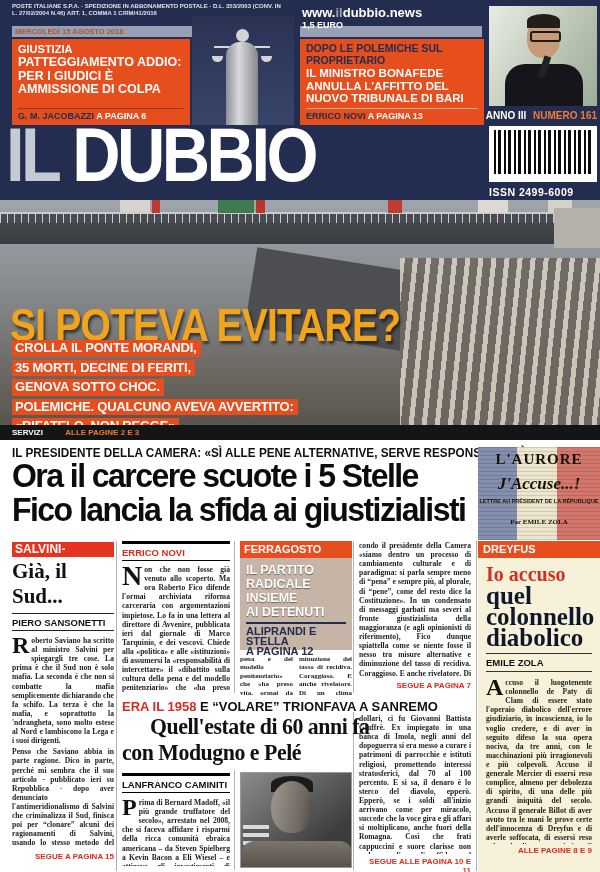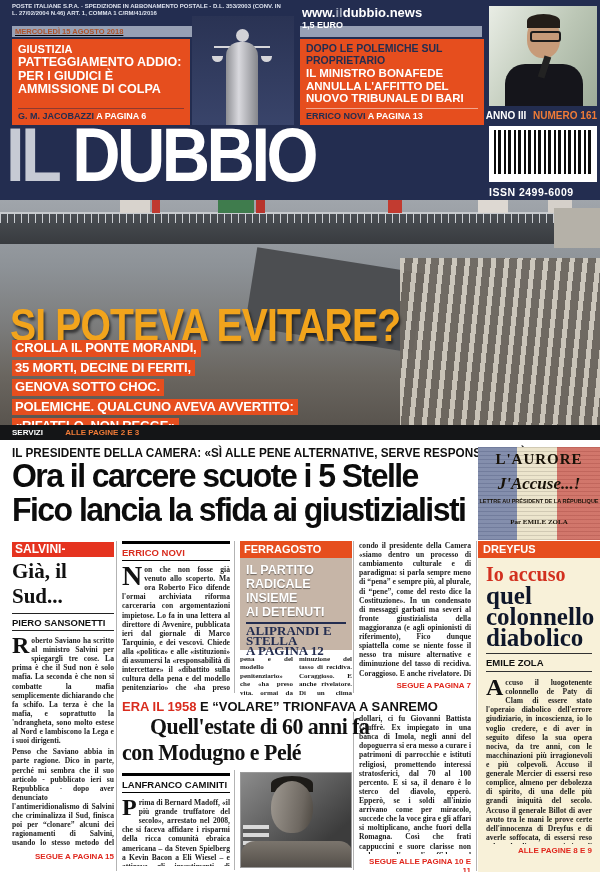--- a/index.html
+++ b/index.html
@@ -11,21 +11,21 @@
   .body-txt{font-family:"Liberation Serif","DejaVu Serif",serif;font-weight:700;
             font-size:7.6px;line-height:1.2;text-align:justify;color:#1d1d1d;}
   .dropcap{float:left;font-size:24px;line-height:19px;padding-right:2px;font-weight:700;
            font-family:"Liberation Serif",serif;color:#111;}
   .segue{color:#e0281e;font-weight:700;font-size:8px;text-align:right;}
   .nowrapL{white-space:nowrap;transform-origin:left top;display:inline-block;}
   .vrule{position:absolute;width:1px;background:#b3b3b3;}
   
   .topbg{left:0;top:0;width:600px;height:200px;background:#232d50;}
   .postal{left:12px;top:3px;width:274px;font-size:6px;line-height:1.2;color:#dde2ee;font-weight:700;}
-  .datestrip{top:26px;height:11px;background:#97a0b4;text-decoration:underline;}
+  .datestrip{top:26px;height:11px;background:#97a0b4;}
   .datetext{font-size:7.5px;line-height:11px;font-weight:700;color:#b0542a;padding-left:3px;}
   .obox{background:#e64e1e;color:#fff;}
   .obox .kick{font-size:11px;font-weight:700;color:#fff;}
   .obox .kicknavy{font-size:10.5px;line-height:11.5px;font-weight:700;color:#232d50;}
   .obox .title{font-size:12.5px;line-height:13.5px;font-weight:700;color:#fff;margin-top:1px;}
   .obox .byrow{position:absolute;left:6px;right:6px;bottom:4px;border-top:1px solid rgba(30,35,70,.45);
                padding-top:2px;font-size:9px;font-weight:700;}
   .navytxt{color:#232d50;}
   .whitetxt{color:#ffffff;}
   .orangetxt{color:#f07b37;}
@@ -78,21 +78,21 @@
   .redbar{left:12px;top:542px;width:102px;height:15px;background:#e5331f;color:#fff;
           font-size:12px;line-height:15px;font-weight:700;padding-left:3px;box-sizing:border-box;}
   .gia{left:12px;top:559px;width:102px;font-size:21px;line-height:25px;font-weight:700;color:#111;}
   .hr1{left:12px;width:102px;height:1px;background:#222;}
   .byl{font-size:9.5px;font-weight:700;color:#111;}
   .fheader{left:240px;top:541px;width:112px;height:17px;background:#e64e1e;color:#fff;
            font-size:11px;line-height:17px;font-weight:700;padding-left:4px;box-sizing:border-box;}
   .fbody{left:240px;top:558px;width:112px;height:92px;background:#c6b5a7;box-sizing:border-box;padding:5px 6px;}
   .fbody .ft{font-size:12.5px;line-height:14px;font-weight:700;color:#fff;text-shadow:0 1px 1px rgba(0,0,0,.45);}
   .fbody .frule{height:2px;background:#232d50;margin:3px 0 2px 0;}
-  .fbody .fby{font-size:13px;line-height:10px;font-weight:700;color:#232d50;font-family:Liberation Serif, serif;}
+  .fbody .fby{font-size:11px;line-height:10px;font-weight:700;color:#232d50;}
   .minicols{left:240px;top:655px;width:112px;height:40px;overflow:hidden;}
   .minicol{width:53px;height:40px;overflow:hidden;float:left;font-size:7px;}
   .minicol+.minicol{margin-left:6px;}
   .laurore{left:478px;top:447px;width:122px;height:93px;background:#e9e0c2;overflow:hidden;}
   .laurore .lines{position:absolute;inset:0;
       background:repeating-linear-gradient(180deg,rgba(70,58,44,.22) 0 1px,transparent 1px 4px);}
   .laurore .flag{position:absolute;inset:0;
       background:linear-gradient(90deg,rgba(32,62,152,.5) 0 32%,rgba(245,243,235,.25) 32% 65%,rgba(190,32,36,.55) 65% 100%);}
   .laurore .tx{position:relative;text-align:center;color:#181208;z-index:2;}
   .dreybar{left:478px;top:541px;width:122px;height:17px;background:#e64e1e;color:#fff;

